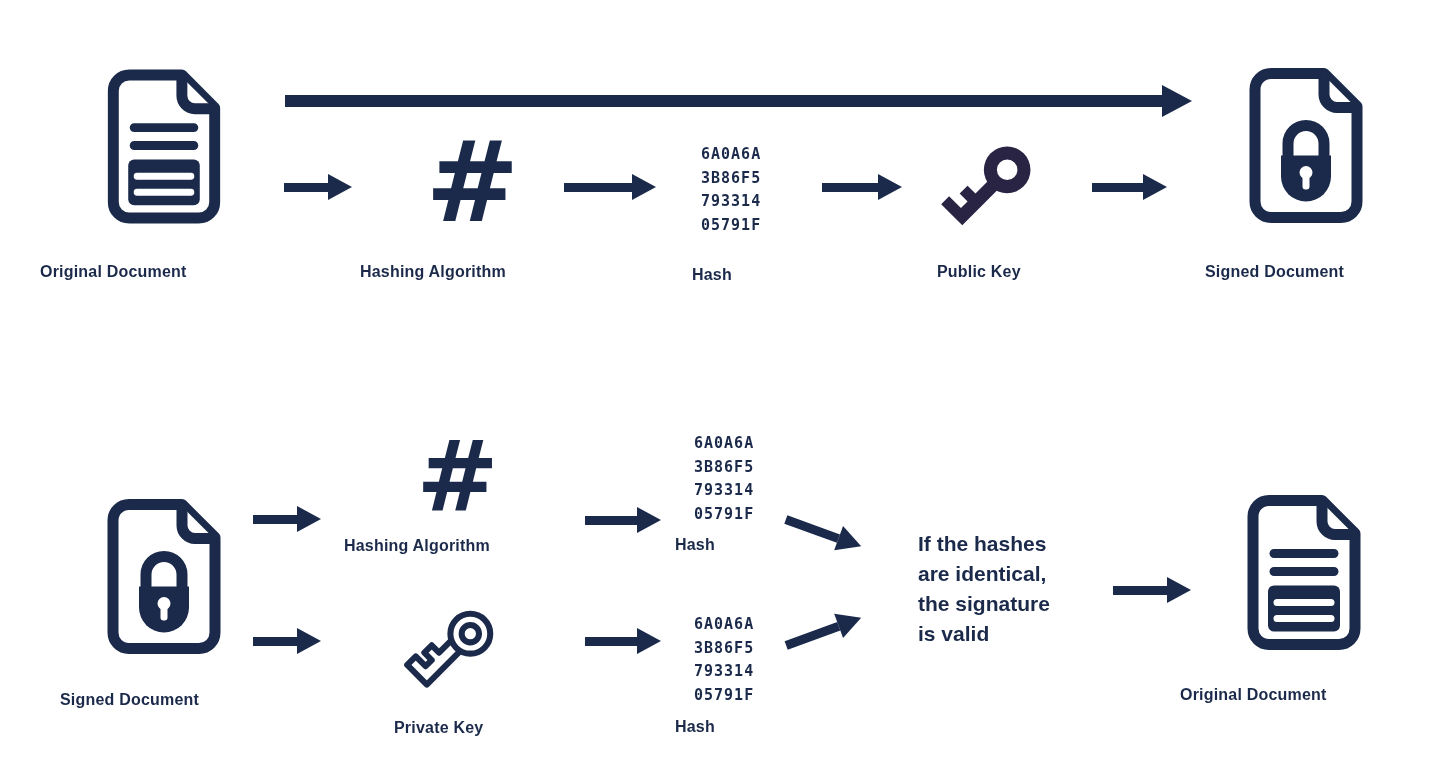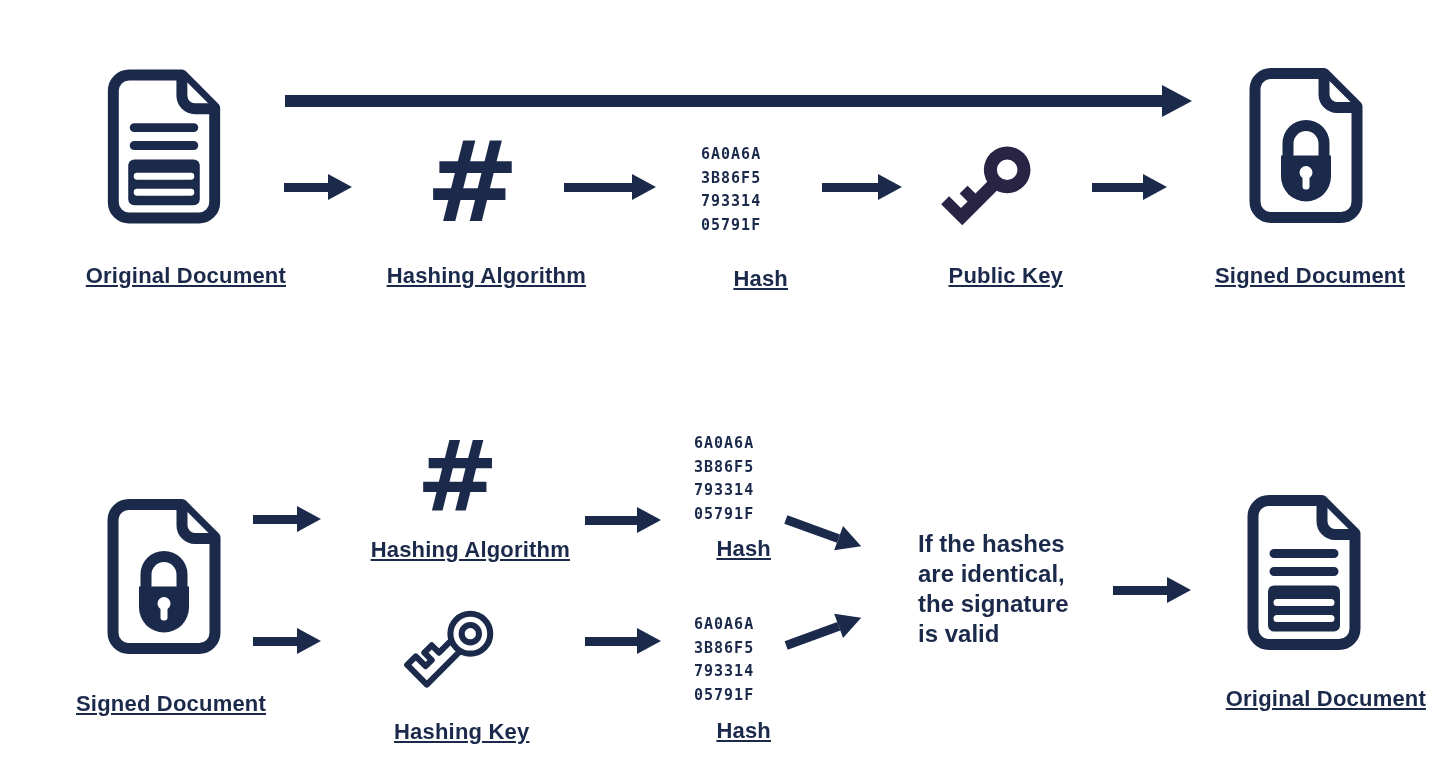--- a/index.html
+++ b/index.html
@@ -2,36 +2,36 @@
 <html style="--navy: #1b2a4a; --key_purple: #2a2444;"><head>
 <meta charset="utf-8">
 <style>
   html,body{margin:0;padding:0;}
   body{
     width:1452px;height:758px;position:relative;background:#ffffff;
     font-family:"Liberation Sans","DejaVu Sans",sans-serif;overflow:hidden;
     --navy:#1b2a4a;--key_purple:#2a2444;
   }
   .label{
-    position:absolute;color:var(--navy);font-weight:700;font-size:22px;
-    text-align:right;letter-spacing:0.2px;white-space:nowrap;text-decoration:underline;
+    position:absolute;color:var(--navy);font-weight:700;font-size:16px;
+    text-align:left;letter-spacing:0.2px;white-space:nowrap;
   }
   .hash-symbol{
     position:absolute;display:flex;align-items:center;justify-content:center;
     color:var(--navy);font-weight:700;font-family:"DejaVu Sans",sans-serif;line-height:1;
   }
   .hash-symbol.big{font-size:112px;}
   .hash-symbol.small{font-size:98px;}
   .hash-text{
     position:absolute;color:var(--navy);font-family:"DejaVu Sans Mono",monospace;
     font-weight:700;font-size:15px;line-height:23.5px;letter-spacing:1px;
     white-space:pre-line;text-align:left;
   }
   .verdict{
-    position:absolute;color:var(--navy);font-weight:700;font-size:24px;
+    position:absolute;color:var(--navy);font-weight:700;font-size:21px;
     line-height:30px;white-space:pre-line;text-align:left;
   }
   
   .arrow{position:absolute;display:flex;align-items:center;}
   .arrow .shaft{flex:1;height:9px;background:var(--navy);}
   .arrow .head{
     width:0;height:0;flex:0 0 auto;
     border-left:24px solid var(--navy);
     border-top:13px solid transparent;border-bottom:13px solid transparent;
   }
@@ -139,21 +139,21 @@
 <div class="hash-symbol small" style="left:405px;top:428px;width:105px;height:95px;">#</div>
 <div class="label" style="left:344px;top:537px;width:226px;">Hashing Algorithm</div>
 
 <div class="key-box" style="left:400px;top:599px;width:110px;height:100px;">
   <svg width="104" height="58" viewBox="0 0 120 64">
     <path d="M64 22 H44 V10 H32 V22 H22 V6 H8 V38 H64" fill="#ffffff" stroke="currentColor" stroke-width="7" stroke-linejoin="round"></path>
     <circle cx="85" cy="32" r="23" fill="#ffffff" stroke="currentColor" stroke-width="7"></circle>
     <circle cx="85" cy="32" r="10" fill="#ffffff" stroke="currentColor" stroke-width="7"></circle>
   </svg>
 </div>
-<div class="label" style="left:394px;top:719px;width:126px;">Hashing Key</div>
+<div class="label" style="left:394px;top:719px;width:126px;">Private Key</div>
 
 <div class="arrow" style="left:585px;top:507px;width:76px;height:26px;">
   <span class="shaft"></span>
   <span class="head"></span>
 </div>
 <div class="arrow" style="left:585px;top:628px;width:76px;height:26px;">
   <span class="shaft"></span>
   <span class="head"></span>
 </div>
 

